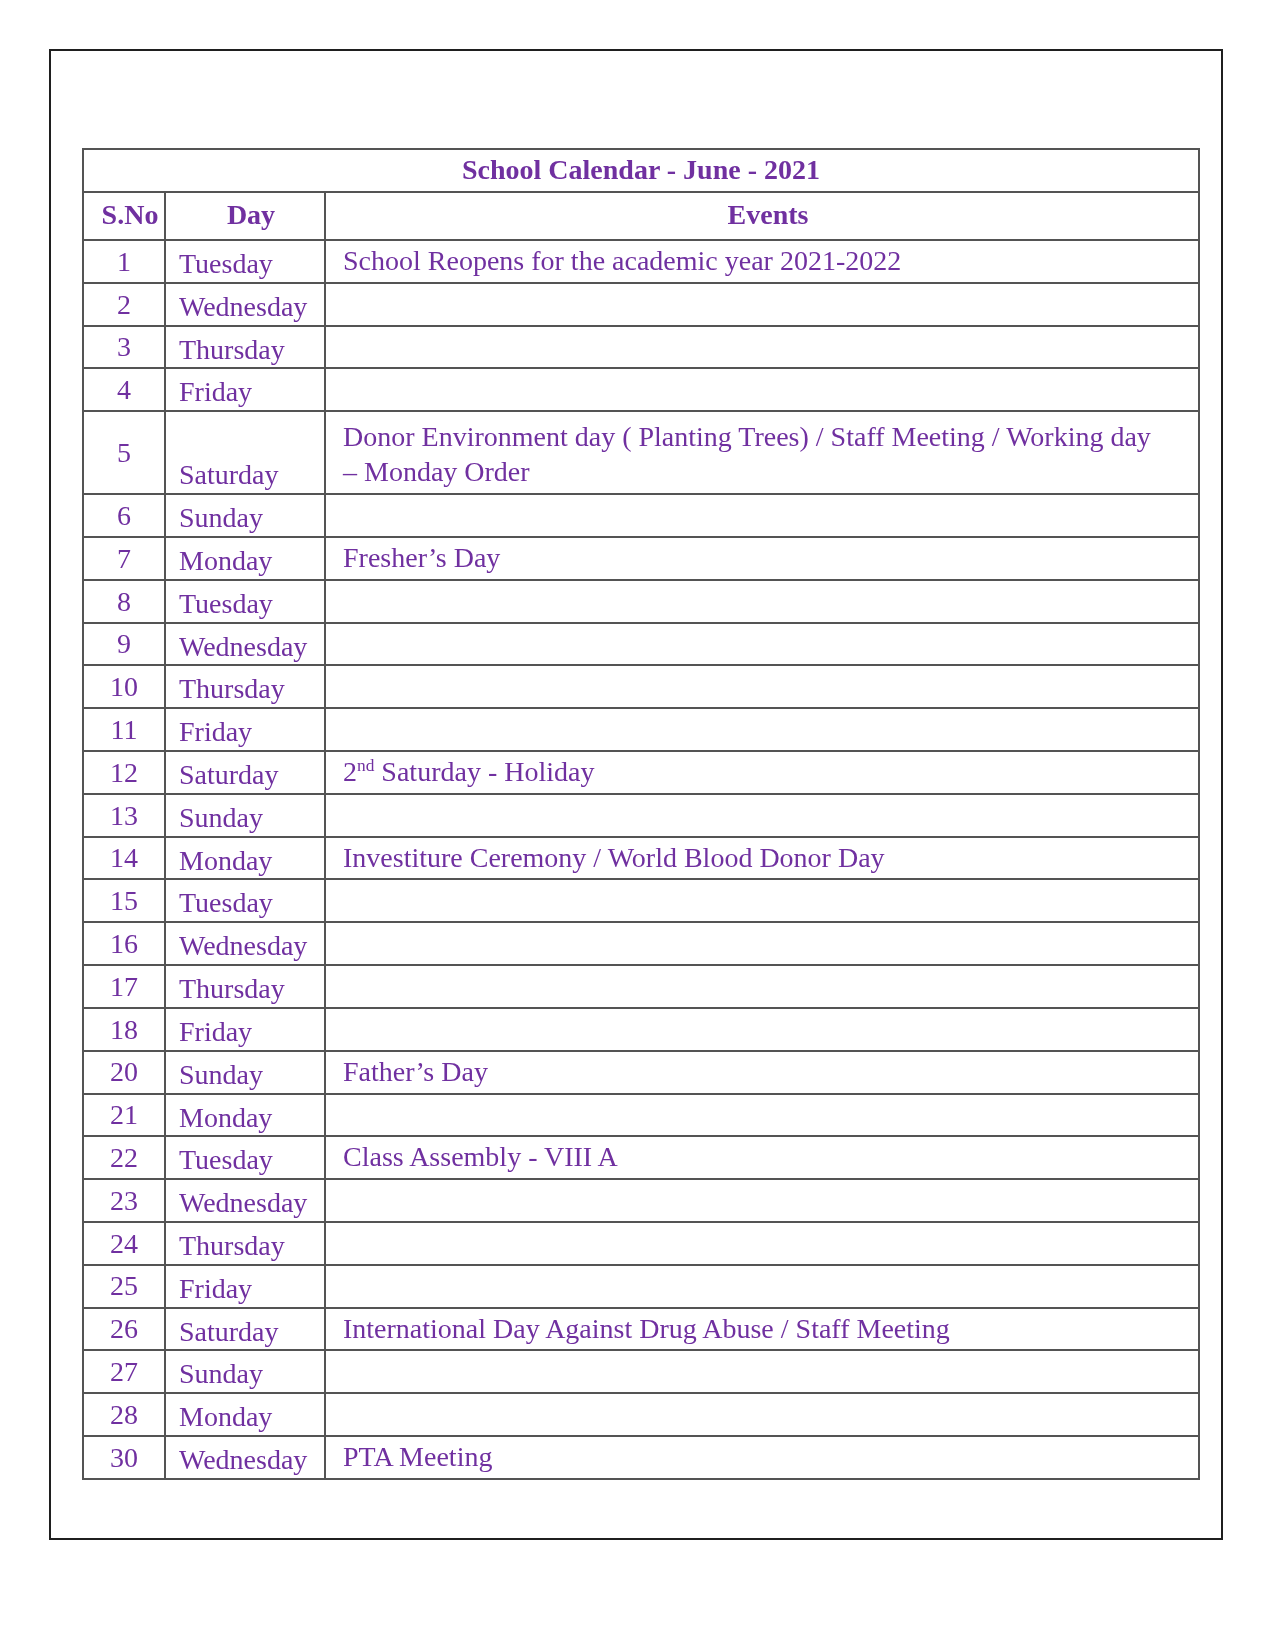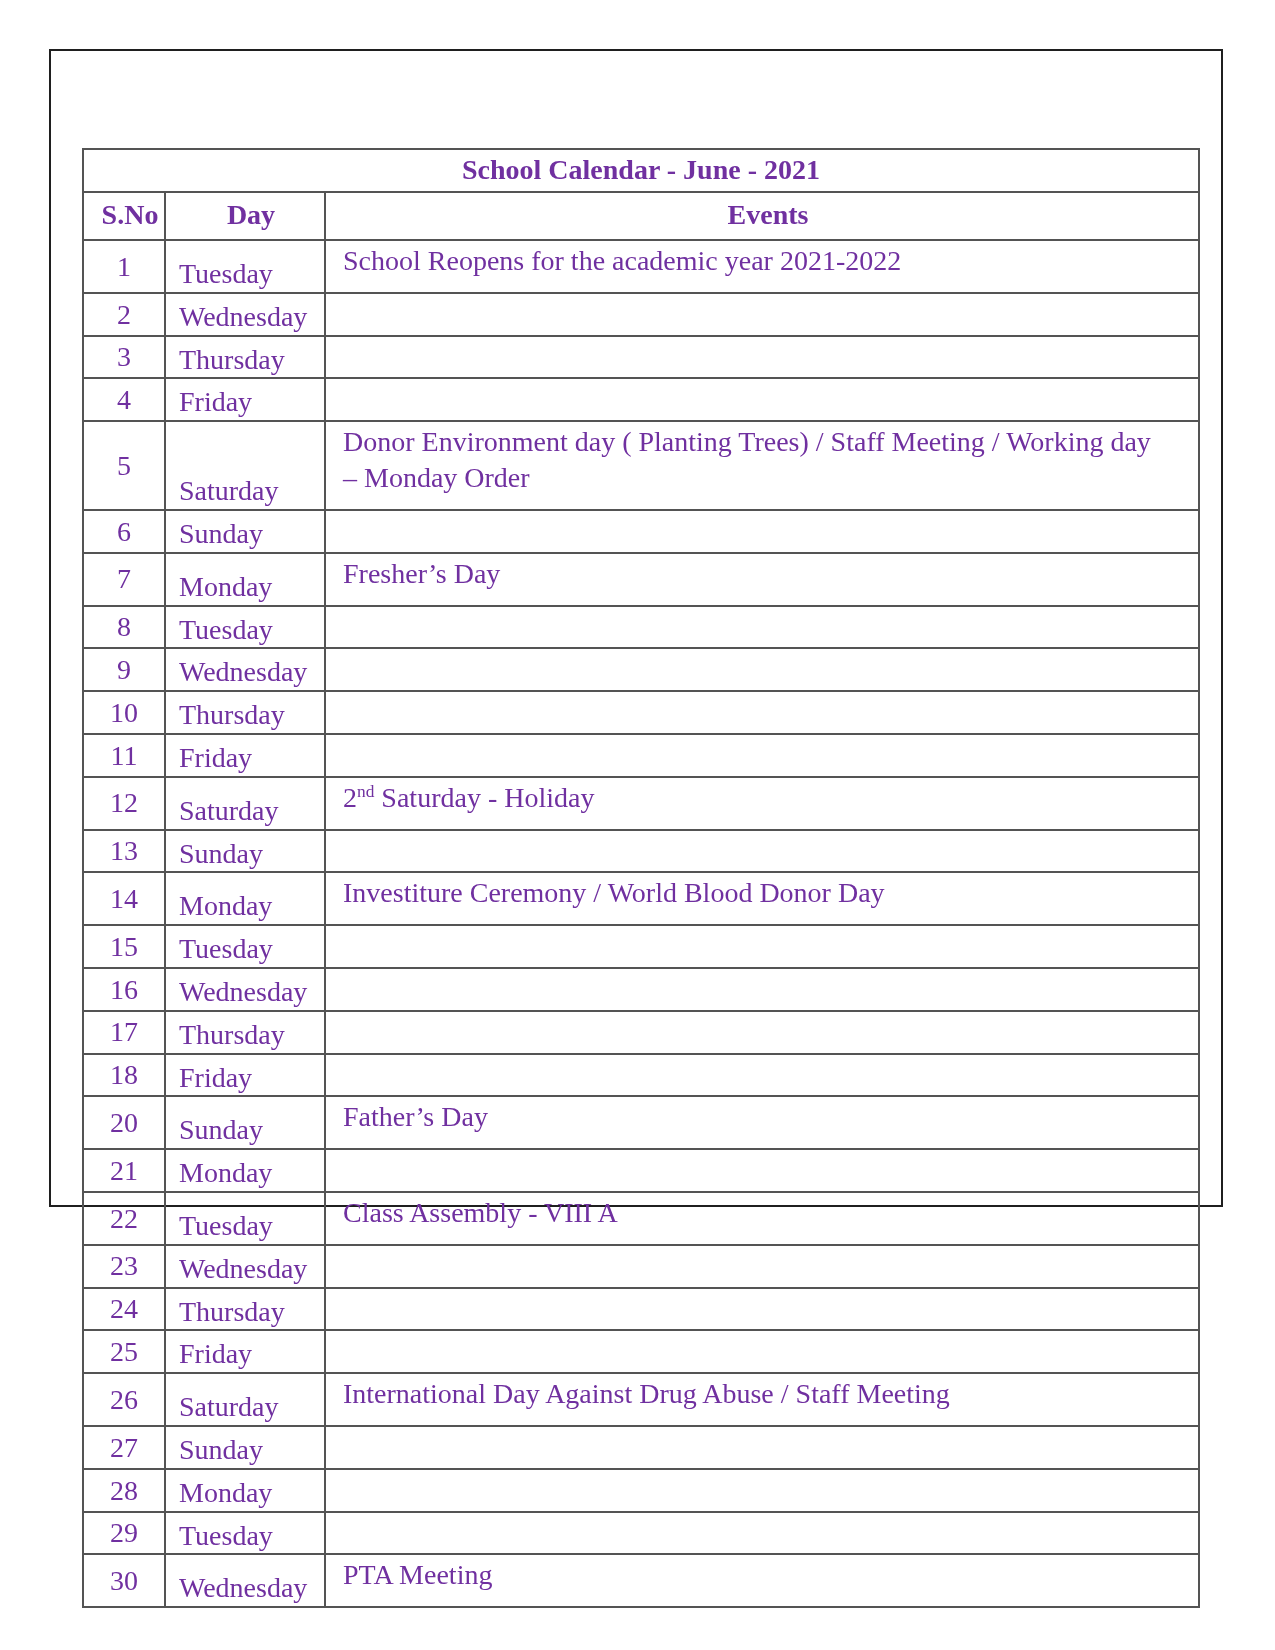--- a/index.html
+++ b/index.html
@@ -12,21 +12,21 @@
   body {
     width: 1275px; height: 1650px;
     position: relative;
     background: var(--bg);
     font-family: "Liberation Serif", "DejaVu Serif", serif;
     color: var(--ink);
   }
   .frame {
     position: absolute;
     left: 49px; top: 49px;
-    width: 1174px; height: 1158px;
+    width: 1174px; height: 1491px;
     border: 2px solid var(--frame);
     box-sizing: border-box;
   }
   table.calendar {
     position: absolute;
     left: 31px; top: 97px;
     width: 1118px;
     border-collapse: collapse;
     table-layout: fixed;
   }
@@ -63,21 +63,21 @@
     vertical-align: bottom;
     font-size: 28px;
     padding: 8px 2px 2px 13px;
     line-height: 1.1;
     white-space: nowrap;
   }
   td.evt {
     text-align: left;
     vertical-align: bottom;
     font-size: 28px;
-    padding: 2px 6px 13px 17px;
+    padding: 2px 6px 3px 17px;
     line-height: 1.28;
     margin-top: 37px;
   }
   td.evt sup {
     font-size: 0.62em;
     vertical-align: baseline;
     position: relative;
     top: -0.55em;
     line-height: 0;
   }
@@ -259,25 +259,20 @@
     <td class="day">Sunday</td>
     <td class="evt"><span></span></td>
   </tr>
 
   <tr class="data-row">
     <td class="sno">28</td>
     <td class="day">Monday</td>
     <td class="evt"><span></span></td>
   </tr>
 
-  <tr class="data-row">
-    <td class="sno">29</td>
-    <td class="day">Tuesday</td>
-    <td class="evt"><span></span></td>
-  </tr>
 
   <tr class="data-row">
     <td class="sno">30</td>
     <td class="day">Wednesday</td>
     <td class="evt"><span>PTA Meeting</span></td>
   </tr>
 </tbody>
   </table>
 </div>
 

